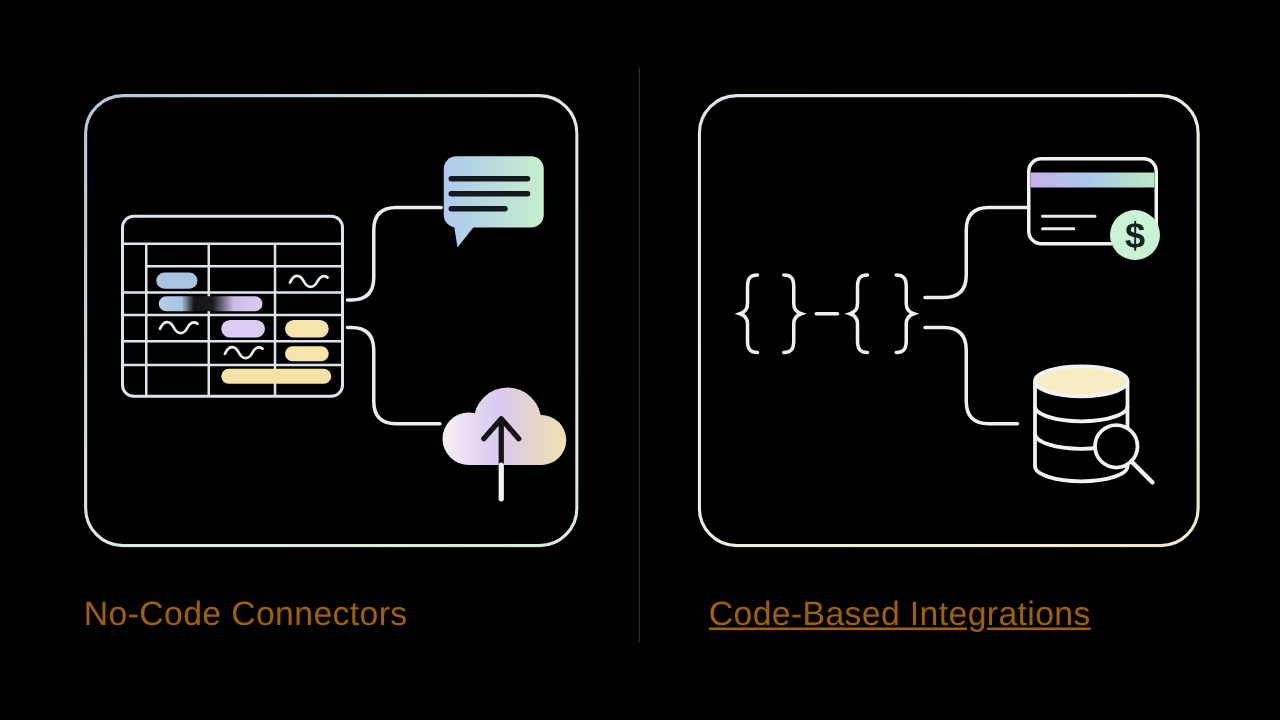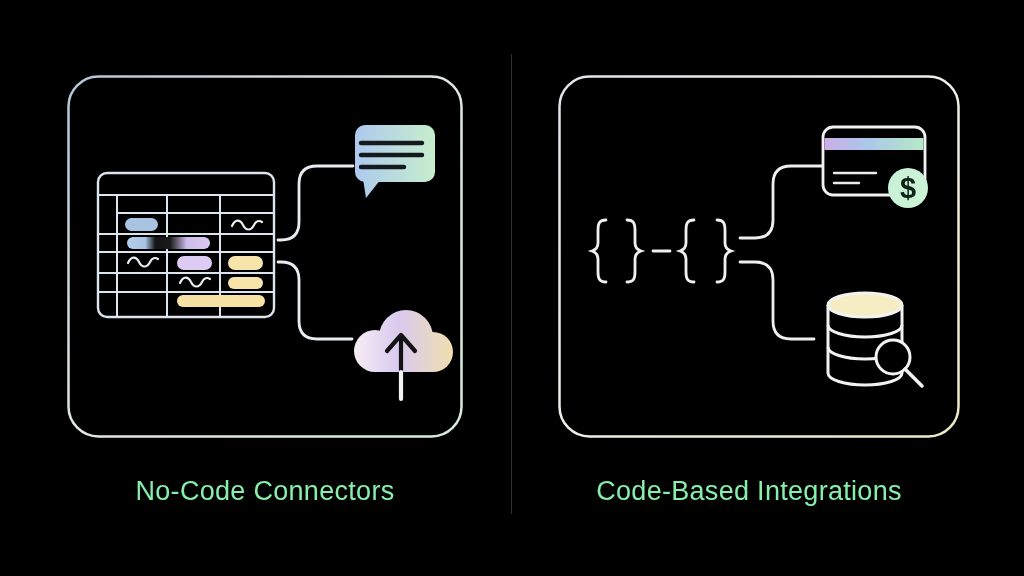--- a/index.html
+++ b/index.html
@@ -19,28 +19,27 @@
     height: 460px;
     background: #2e2e2e;
   }
   .panel { position: absolute; margin: 0; padding: 0; }
   .panel svg { display: block; width: 100%; height: 100%; }
   .panel-left  { left: 67px;  top: 75px; width: 396px; height: 363px; }
   .panel-right { left: 558px; top: 75px; width: 402px; height: 363px; }
   .caption {
     position: absolute;
     top: 477px;
-    text-align: center;
-    color: #86efac;
+    color: #a16207;
     font-size: 27px;
     letter-spacing: 0.3px;
     line-height: 1.1;
   }
   .caption-left  { left: 67px;  width: 396px; }
-  .caption-right { left: 548px; width: 402px; }
+  .caption-right { left: 567px; width: 402px; text-decoration: underline; }
 
   .pborder { fill: none; stroke-width: 2.5; }
   .tbl   { stroke: #dce5ee; fill: none; }
   .squig { stroke: #e9eef3; stroke-width: 2.2; fill: none; stroke-linecap: round; }
   .conn  { stroke: #e9edf2; stroke-width: 2.8; fill: none; stroke-linecap: round; }
   .conn-r{ stroke: #efefef; stroke-width: 2.8; fill: none; stroke-linecap: round; }
   .brace { stroke: #f0f0f0; stroke-width: 2.8; fill: none; stroke-linecap: round; }
   .cardline { stroke: #ececec; stroke-width: 2.4; stroke-linecap: round; fill: none; }
   .dbline { stroke: #f2f2f2; stroke-width: 3; fill: none; }
 </style>

